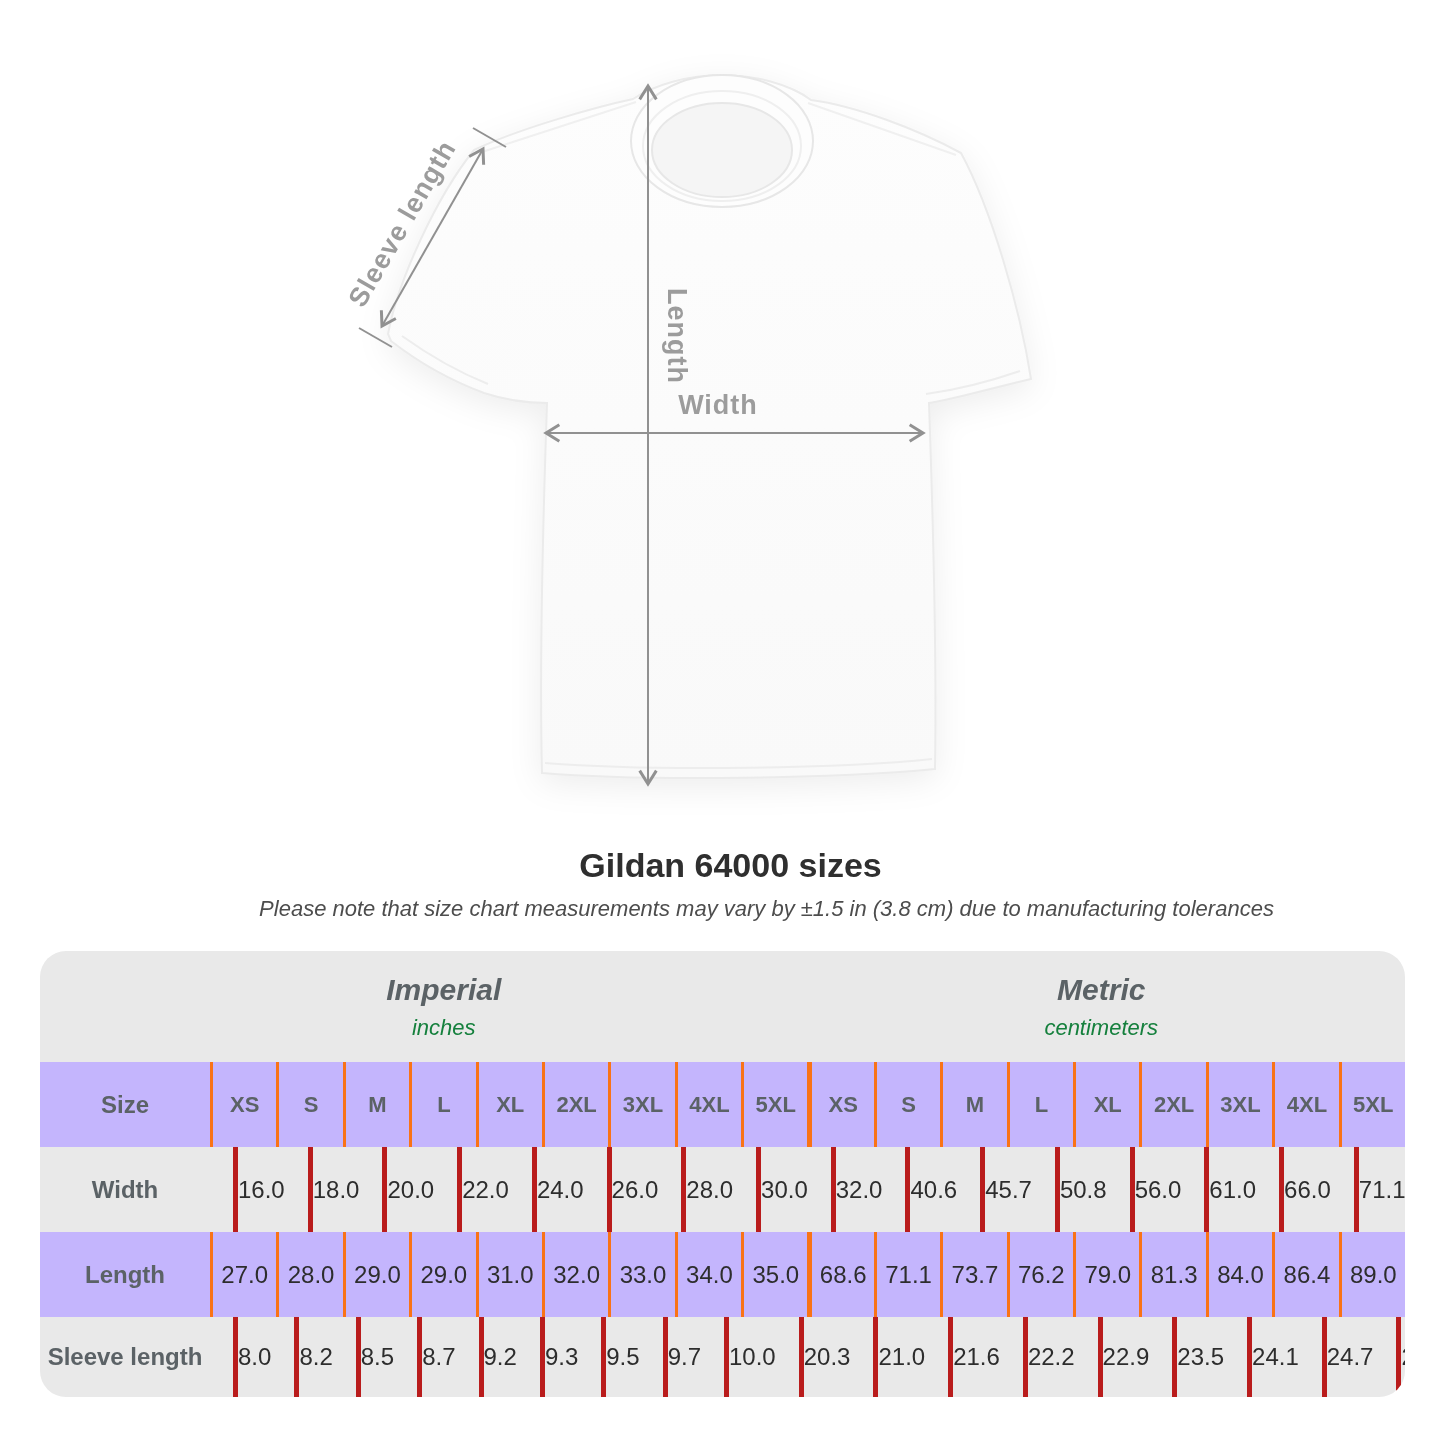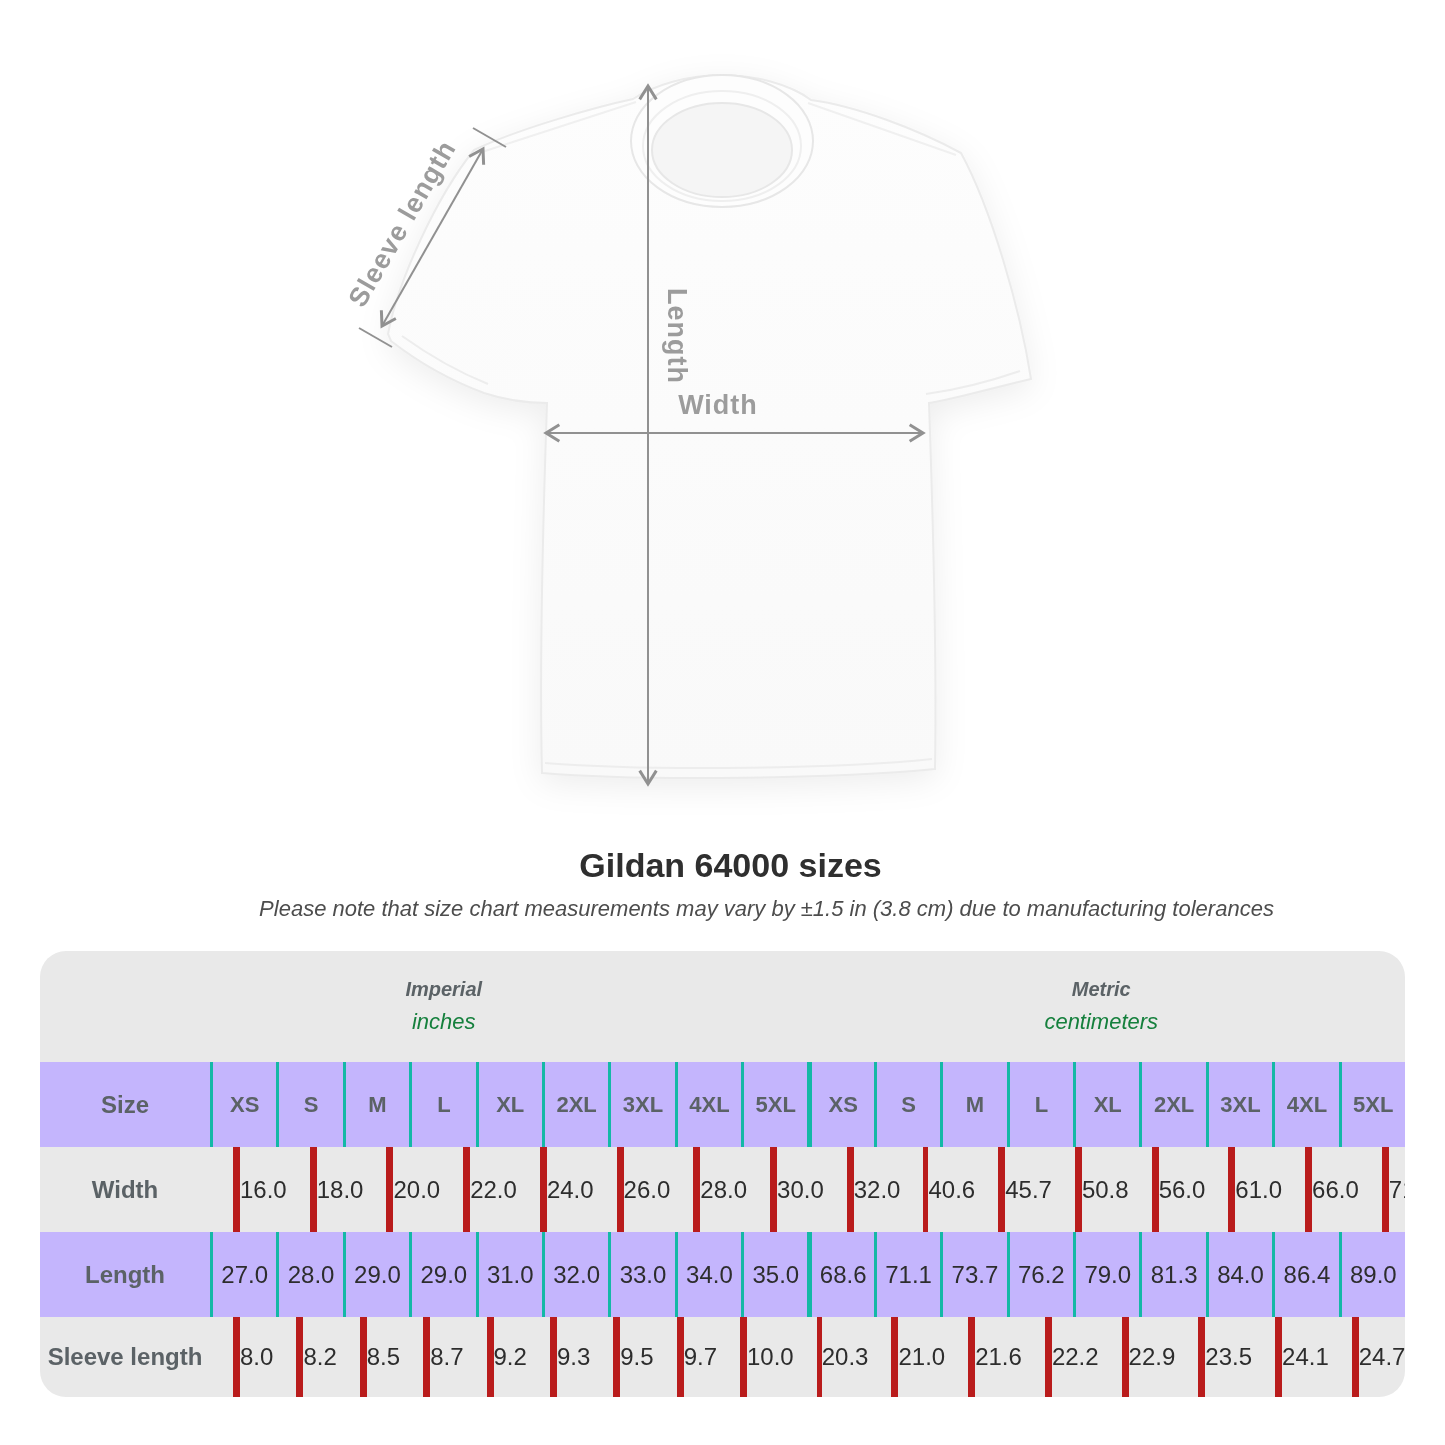--- a/index.html
+++ b/index.html
@@ -19,32 +19,32 @@
 
   
   .size-table { position:absolute; left:40px; top:951px; width:1365px;
                 border-radius:26px; overflow:hidden; }
   .trow { display:grid; grid-template-columns:170px repeat(18, 1fr); }
   .band { height:111px; }
   .bcell { background:#e9e9e9; display:flex; flex-direction:column;
            align-items:center; justify-content:center; gap:8px; }
   .bcell.imp { grid-column:1 / 11; padding-left:40px; }
   .bcell.met { grid-column:11 / 20; padding-right:10px; }
-  .bname { font-size:20px; font-weight:bold; font-style:italic; color:#5b6266; }
+  .bname { font-size:30px; font-weight:bold; font-style:italic; color:#5b6266; }
   .bunit { font-size:22px; font-style:italic; color:#15803d; }
 
   .r-white { background:#c4b5fd; height:85px; }
   .r-grey  { background:#e9e9e9; height:85px; }
   .r-grey.last { height:80px; }
   .cell { display:flex; align-items:center; justify-content:center; }
   .lcell { font-size:24px; font-weight:bold; color:#5b6266; }
   .hcell { font-size:22px; font-weight:bold; color:#5b6266; }
   .dcell { font-size:24px; color:#2d2d2d; }
-  .r-white .hcell, .r-white .dcell { border-left:3px solid #14b8a6; }
-  .r-grey  .dcell { border-left:7px solid #b91c1c;margin-left:23px; }
+  .r-white .hcell, .r-white .dcell { border-left:3px solid #f97316; }
+  .r-grey  .dcell { border-left:5px solid #b91c1c;margin-left:23px; }
   .gstart { border-left-width:5px !important; }
 </style>
 </head>
 <body>
 
 <div class="page">
 
   <div class="diagram">
     <svg width="1445" height="845" viewBox="0 0 1445 845">
       <defs>

